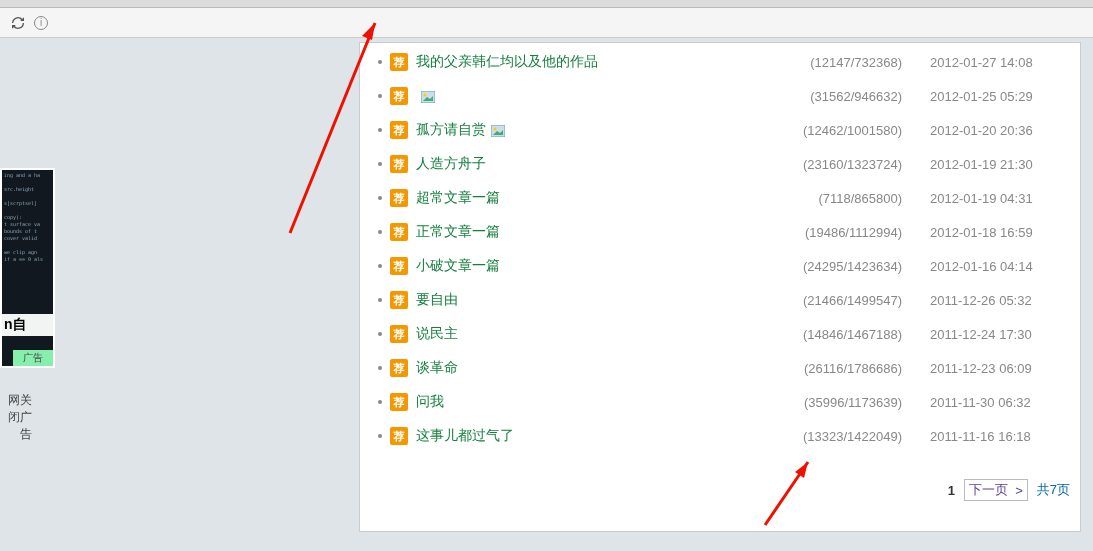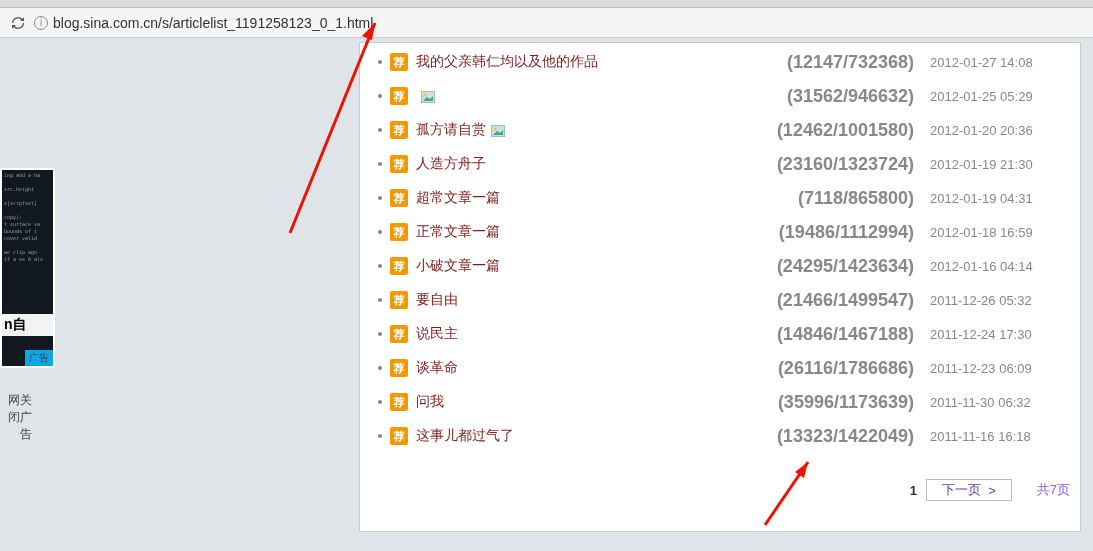--- a/index.html
+++ b/index.html
@@ -86,36 +86,35 @@
   color: #fff;
   font-size: 11px;
   font-weight: bold;
   display: inline-flex;
   align-items: center;
   justify-content: center;
   border-radius: 2px;
   margin-right: 8px;
 }
 .article-title {
-  color: #7f1d1d;
+  color: #15803d;
   text-decoration: none;
   flex-shrink: 0;
 }
 .img-icon {
   width: 14px;
   height: 12px;
   margin-left: 5px;
   display: inline-block;
 }
 .spacer { flex: 1; }
 .stats {
   color: #888;
-  font-size: 18px;
-  margin-right: 16px;
-  font-weight: bold;
+  font-size: 13px;
+  margin-right: 28px;
 }
 .date {
   color: #888;
   font-size: 13px;
   width: 140px;
   text-align: left;
 }
 .pagination {
   margin-top: 26px;
   display: flex;
@@ -135,25 +134,25 @@
   justify-content: center;
   min-width: 22px;
   height: 22px;
   border: 1px solid #bbb;
   color: #5b3e97;
   text-decoration: none;
   padding: 0 6px;
   background: #fff;
 }
 .next-btn {
-  padding: 0 15px;
+  padding: 0 4px;
 }
 .page-total {
-  margin-left: 20px;
-  color: #8b5cf6;
+  margin-left: 4px;
+  color: #0369a1;
 }
 .side-thumb {
   position: absolute;
   left: 0;
   top: 130px;
   width: 34px;
 }
 .thumb-img {
   width: 55px;
   height: 200px;
@@ -177,24 +176,24 @@
   background: rgba(255,255,255,0.95);
   color: #000;
   font-size: 14px;
   font-weight: bold;
   padding: 2px;
 }
 .ad-tag {
   position: absolute;
   bottom: 0;
   right: 0;
-  background: #0ea5e9;
+  background: #86efac;
   color: #444;
   font-size: 10px;
-  padding: 1px 4px;
+  padding: 1px 10px;
 }
 .close-ad {
   font-size: 12px;
   color: #444;
   text-align: right;
   padding-right: 2px;
   margin-top: 24px;
 }
 .arrow {
   position: absolute;
@@ -209,21 +208,20 @@
 <div class="tabs-bar"></div>
 
 <div class="address-bar">
   <span class="reload-icon">
     <svg viewBox="0 0 24 24" width="16" height="16" fill="none" stroke="#555" stroke-width="2">
         <path d="M4 12a8 8 0 0 1 14-5.3L20 8M20 4v4h-4M20 12a8 8 0 0 1-14 5.3L4 16m0 4v-4h4"></path>
       </svg>
   </span>
   <div class="url-field">
     <span class="info-icon">i</span>
-    <span>blog.sina.com.cn/s/articlelist_1191258123_0_1.html</span>
   </div>
 </div>
 
 <div class="content-wrap">
 
   <div class="side-thumb">
     <div class="thumb-img">
       <div class="thumb-code">ing and a ha<br><br>src.height<br><br>s[scrptsel]<br><br>copy):<br>t surface va<br>bounds of t<br>cover valid<br><br>we clip agn<br>if a == 0 als</div>
       <div class="thumb-label">n自</div>
       <div class="ad-tag">广告</div>

